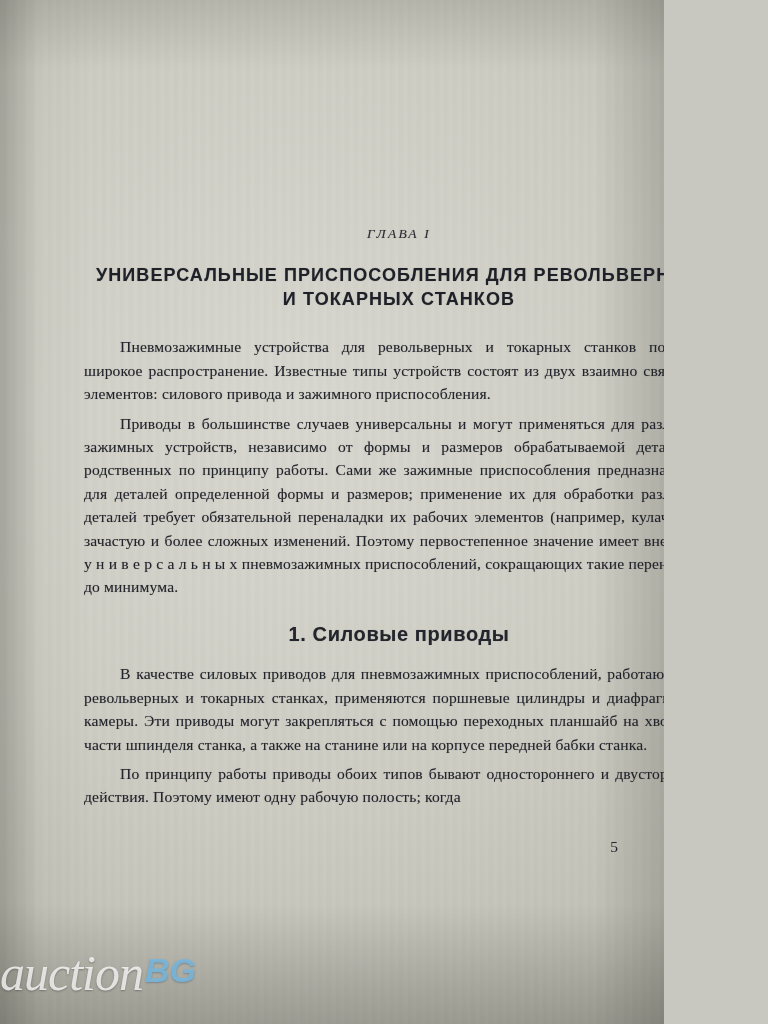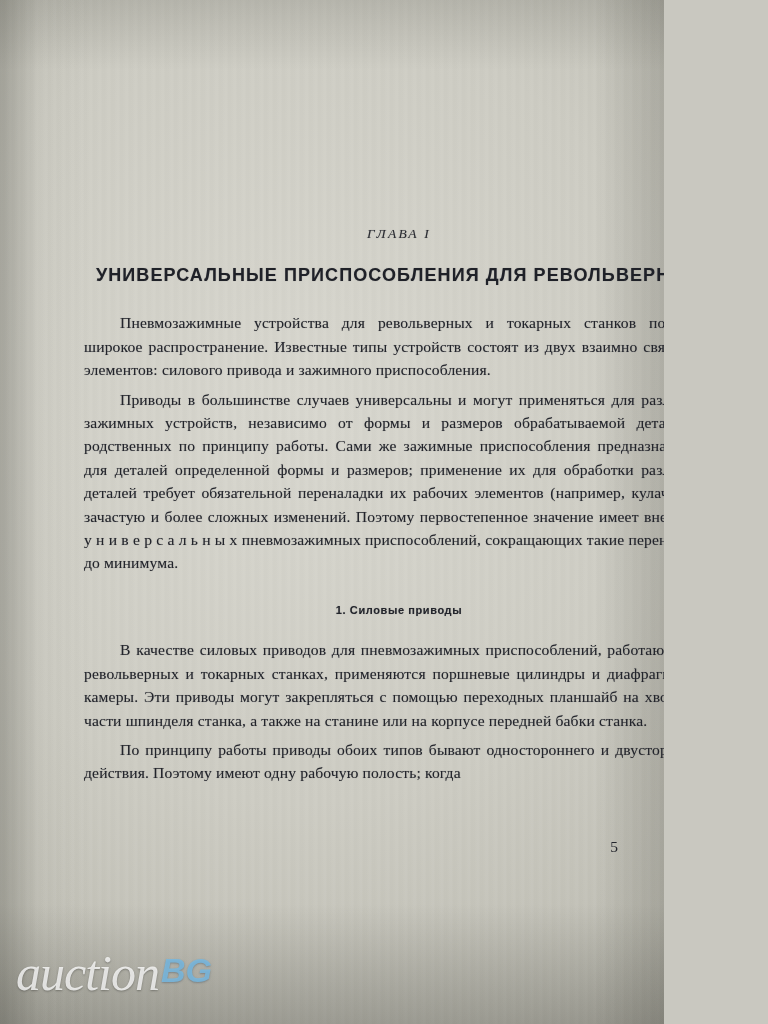--- a/index.html
+++ b/index.html
@@ -93,42 +93,42 @@
 
   p.body-par {
     margin: 6px;
     text-indent: 36px;
     text-align: justify;
     hyphens: none;
   }
 
   .section-heading {
     font-family: "Liberation Sans", sans-serif;
-    font-size: 11px;
+    font-size: 20px;
     font-weight: 600;
     text-align: center;
     letter-spacing: .6px;
     margin: 24px 0 16px 0;
     color: #23252c;
     text-indent: 0;
   }
 
   .page-number {
     position: absolute;
     right: 46px;
     top: 838px;
     font-size: 15.5px;
     color: #23252c;
     z-index: 3;
   }
 
   
   #watermark {
     position: absolute;
-    left: 16px;
+    left: 0;
     top: 944px;
     width: 360px;
     height: 62px;
     z-index: 6;
     pointer-events: none;
   }
   #watermark .wm-text {
     font-family: "Liberation Serif", serif;
     font-size: 50px;
     font-style: italic;
@@ -154,20 +154,21 @@
 <body>
 
 <div id="page-photo">
 
   <div class="text-block">
 
     <div class="chapter-label">ГЛАВА I</div>
 
     <div class="chapter-title">
       <span>УНИВЕРСАЛЬНЫЕ ПРИСПОСОБЛЕНИЯ ДЛЯ РЕВОЛЬВЕРНЫХ</span>
+      <span class="line2">И ТОКАРНЫХ СТАНКОВ</span>
     </div>
 
     <p class="body-par">Пневмозажимные устройства для револьверных и токарных станков получили широкое распространение. Известные типы устройств состоят из двух взаимно связанных элементов: силового привода и зажимного приспособления.</p>
     <p class="body-par">Приводы в большинстве случаев универсальны и могут применяться для различных зажимных устройств, независимо от формы и размеров обрабатываемой детали, но родственных по принципу работы. Сами же зажимные приспособления предназначаются для деталей определенной формы и размеров; применение их для обработки различных деталей требует обязательной переналадки их рабочих элементов (например, кулачков), а зачастую и более сложных изменений. Поэтому первостепенное значение имеет внедрение у н и в е р с а л ь н ы х пневмозажимных приспособлений, сокращающих такие переналадки до минимума.</p>
 
     <div class="section-heading">1. Силовые приводы</div>
 
     <p class="body-par">В качестве силовых приводов для пневмозажимных приспособлений, работающих на револьверных и токарных станках, применяются поршневые цилиндры и диафрагменные камеры. Эти приводы могут закрепляться с помощью переходных планшайб на хвостовой части шпинделя станка, а также на станине или на корпусе передней бабки станка.</p>
     <p class="body-par">По принципу работы приводы обоих типов бывают одностороннего и двустороннего действия. Поэтому имеют одну рабочую полость; когда</p>
 

